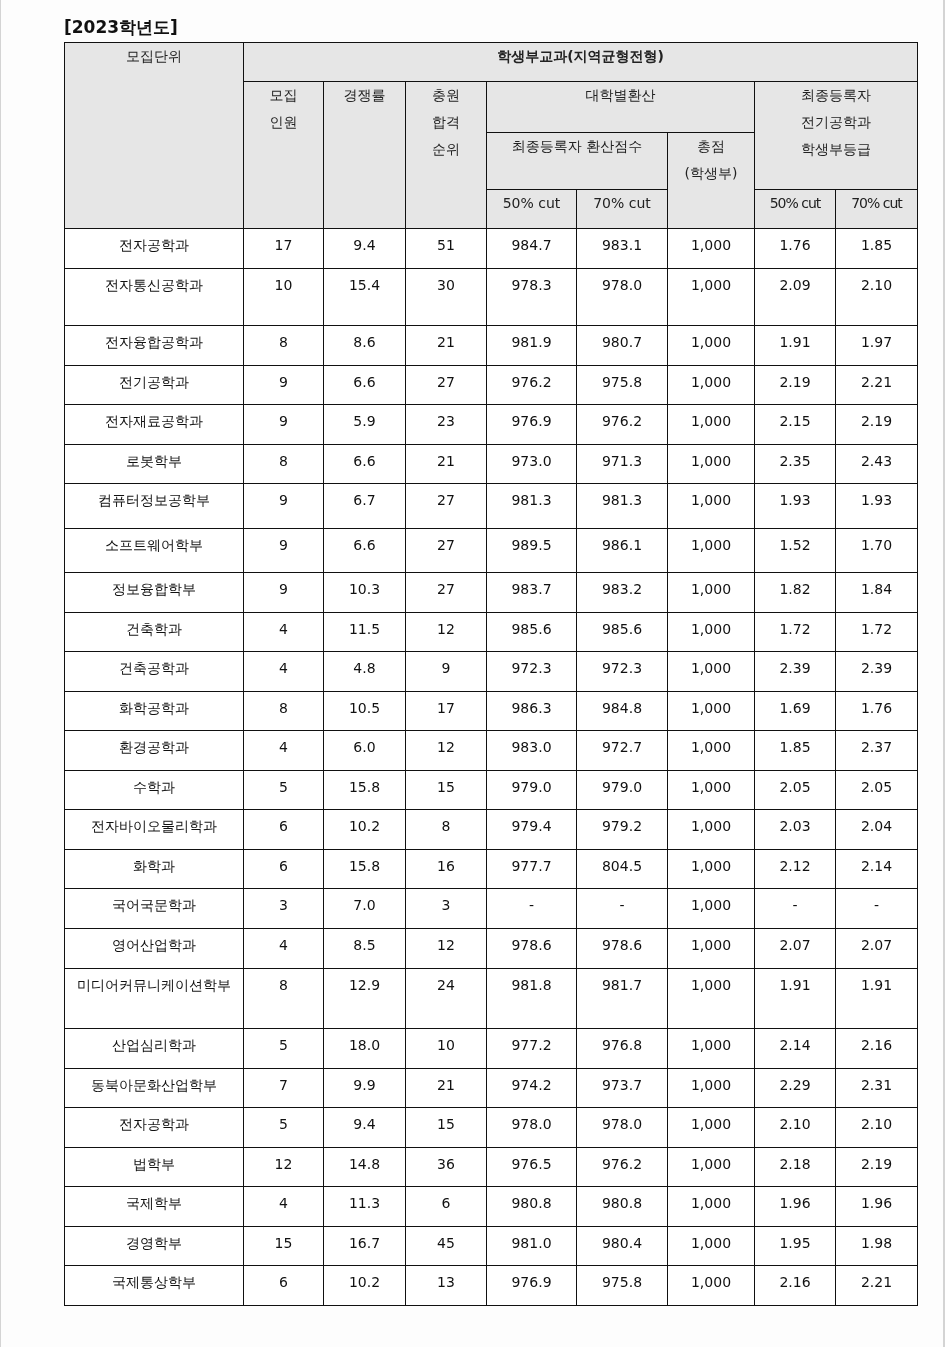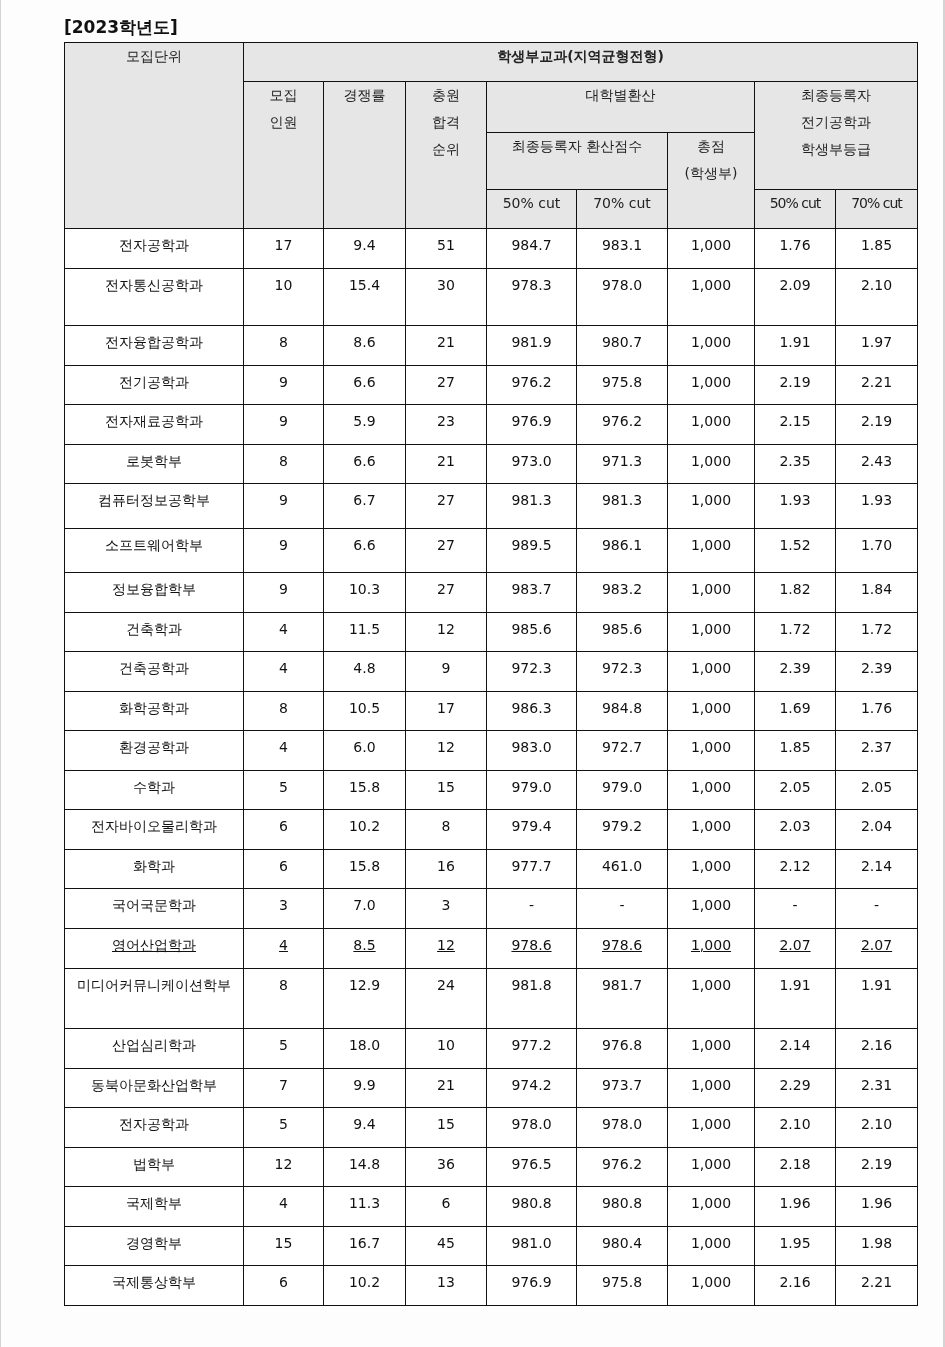--- a/index.html
+++ b/index.html
@@ -603,21 +603,21 @@
         <td>
           <span class="cell-text">15.8</span>
         </td>
         <td>
           <span class="cell-text">16</span>
         </td>
         <td>
           <span class="cell-text">977.7</span>
         </td>
         <td>
-          <span class="cell-text">461.0</span>
+          <span class="cell-text">804.5</span>
         </td>
         <td>
           <span class="cell-text">1,000</span>
         </td>
         <td>
           <span class="cell-text">2.12</span>
         </td>
         <td>
           <span class="cell-text">2.14</span>
         </td>
@@ -644,21 +644,21 @@
         <td>
           <span class="cell-text">1,000</span>
         </td>
         <td>
           <span class="cell-text">-</span>
         </td>
         <td>
           <span class="cell-text">-</span>
         </td>
       </tr>
-      <tr class="body-row" style="height: 40px; text-decoration: underline;">
+      <tr class="body-row" style="height: 40px;">
         <td class="name">
           <span class="cell-text">영어산업학과</span>
         </td>
         <td>
           <span class="cell-text">4</span>
         </td>
         <td>
           <span class="cell-text">8.5</span>
         </td>
         <td>

